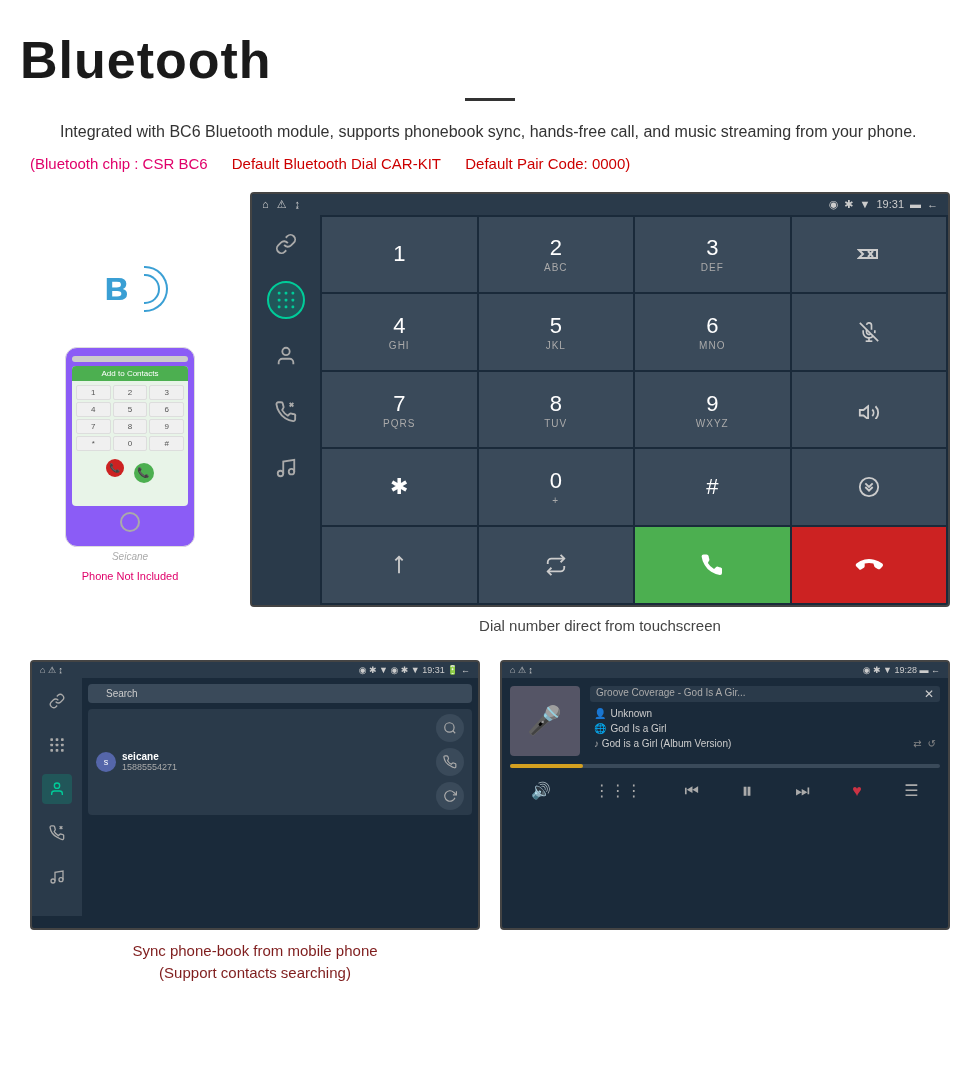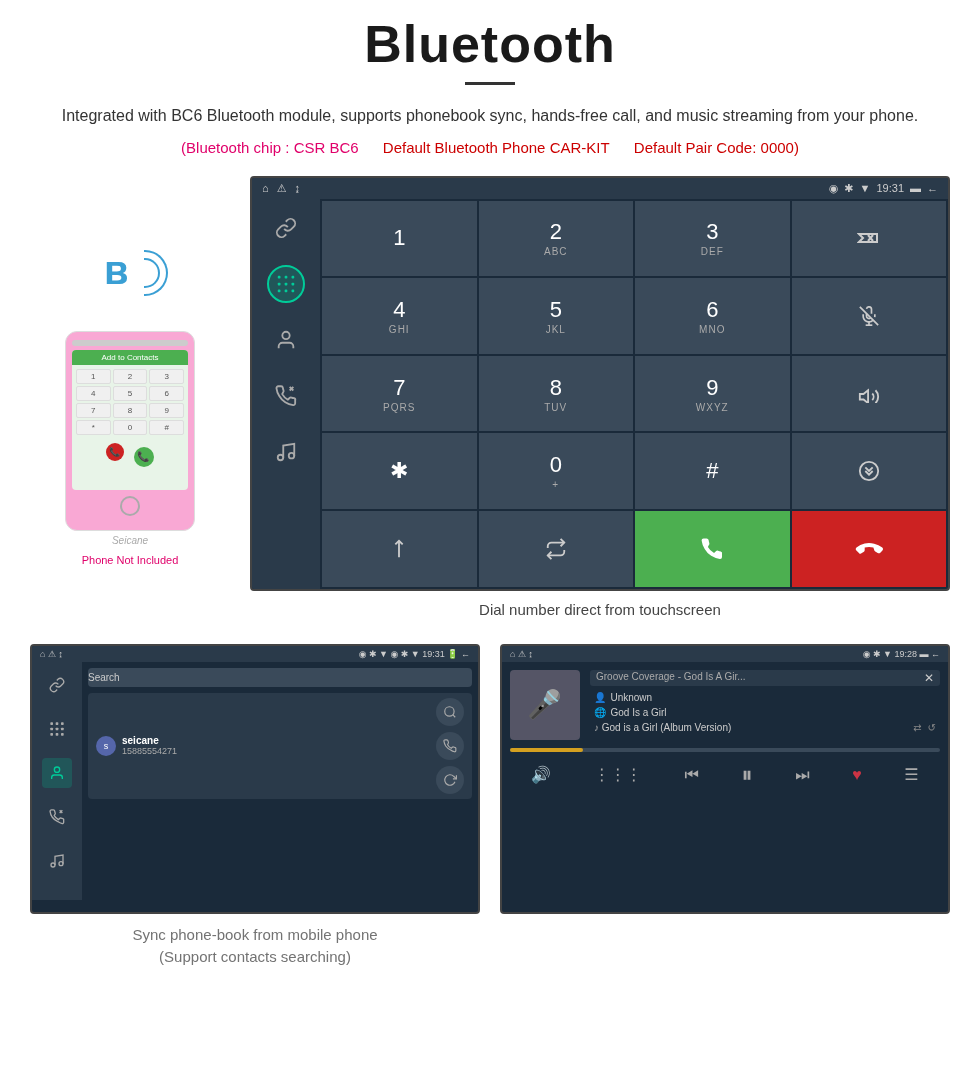--- a/index.html
+++ b/index.html
@@ -6,22 +6,22 @@
     body {
       width: 980px;
       min-height: 1092px;
       background: #fff;
       font-family: Arial, sans-serif;
       overflow-x: hidden;
     }
 
     
     .page-header {
-      text-align: center;
-      padding: 14px 20px 10px;
+      text-align: left;
+      padding: 30px 20px 10px;
     }
     .page-title {
       font-size: 52px;
       font-weight: 900;
       color: #1a1a1a;
       letter-spacing: 1px;
     }
     .title-underline {
       width: 50px;
       height: 3px;
@@ -56,21 +56,21 @@
     .left-panel {
       display: flex;
       flex-direction: column;
       align-items: center;
       width: 200px;
       flex-shrink: 0;
       padding-top: 60px;
     }
     .phone-image {
       width: 130px;
-      background: #f9a8d4;
+      background: #8b5cf6;
       border: 1px solid #ddd;
       border-radius: 12px;
       padding: 8px 6px;
       position: relative;
     }
     .phone-top-bar {
       background: #ccc;
       height: 6px;
       border-radius: 3px;
       margin-bottom: 4px;
@@ -257,21 +257,21 @@
       width: 100%;
       background: #1a2a3a;
       border: 2px solid #444;
       border-radius: 4px;
       overflow: hidden;
       height: 270px;
     }
     .screenshot-caption {
       text-align: center;
       font-size: 15px;
-      color: #737373;
+      color: #7f1d1d;
       padding: 10px 0 0;
       line-height: 1.5;
     }
 
     
     .pb-status-bar {
       background: #2a3a4a;
       display: flex;
       justify-content: space-between;
       padding: 3px 8px;
@@ -295,21 +295,21 @@
     }
     .pb-sidebar-icon.active {
       background: rgba(0,200,150,0.2);
       color: #00cc99;
       border-radius: 4px;
     }
     .pb-content { flex: 1; padding: 6px; }
     .pb-search {
       background: #3a4a5a;
       border-radius: 4px;
-      padding: 4px 0;
+      padding: 4px 18px;
       color: #ccc;
       font-size: 10px;
       margin-bottom: 6px;
       display: flex;
       align-items: center;
       justify-content: space-between;
     }
     .pb-contact-row {
       background: #2a3a4a;
       border-radius: 4px;
@@ -422,21 +422,21 @@
   </style>
 </head>
 <body>
 
 <div class="page-header">
   <h1 class="page-title">Bluetooth</h1>
   <div class="title-underline"></div>
   <p class="page-description">Integrated with BC6 Bluetooth module, supports phonebook sync, hands-free call, and music streaming from your phone.</p>
   <div class="bluetooth-specs">
     <span class="spec-item spec-pink">(Bluetooth chip : CSR BC6</span>
-    <span class="spec-item spec-red">Default Bluetooth Phone CAR-KIT</span>
+    <span class="spec-item spec-red">Default Bluetooth Dial CAR-KIT</span>
     <span class="spec-item spec-red">Default Pair Code: 0000)</span>
   </div>
 </div>
 
 <div class="main-content">
 
   <div class="left-panel">
 
     <div class="bt-wave-container">
       <span class="bt-symbol">ʙ</span>

